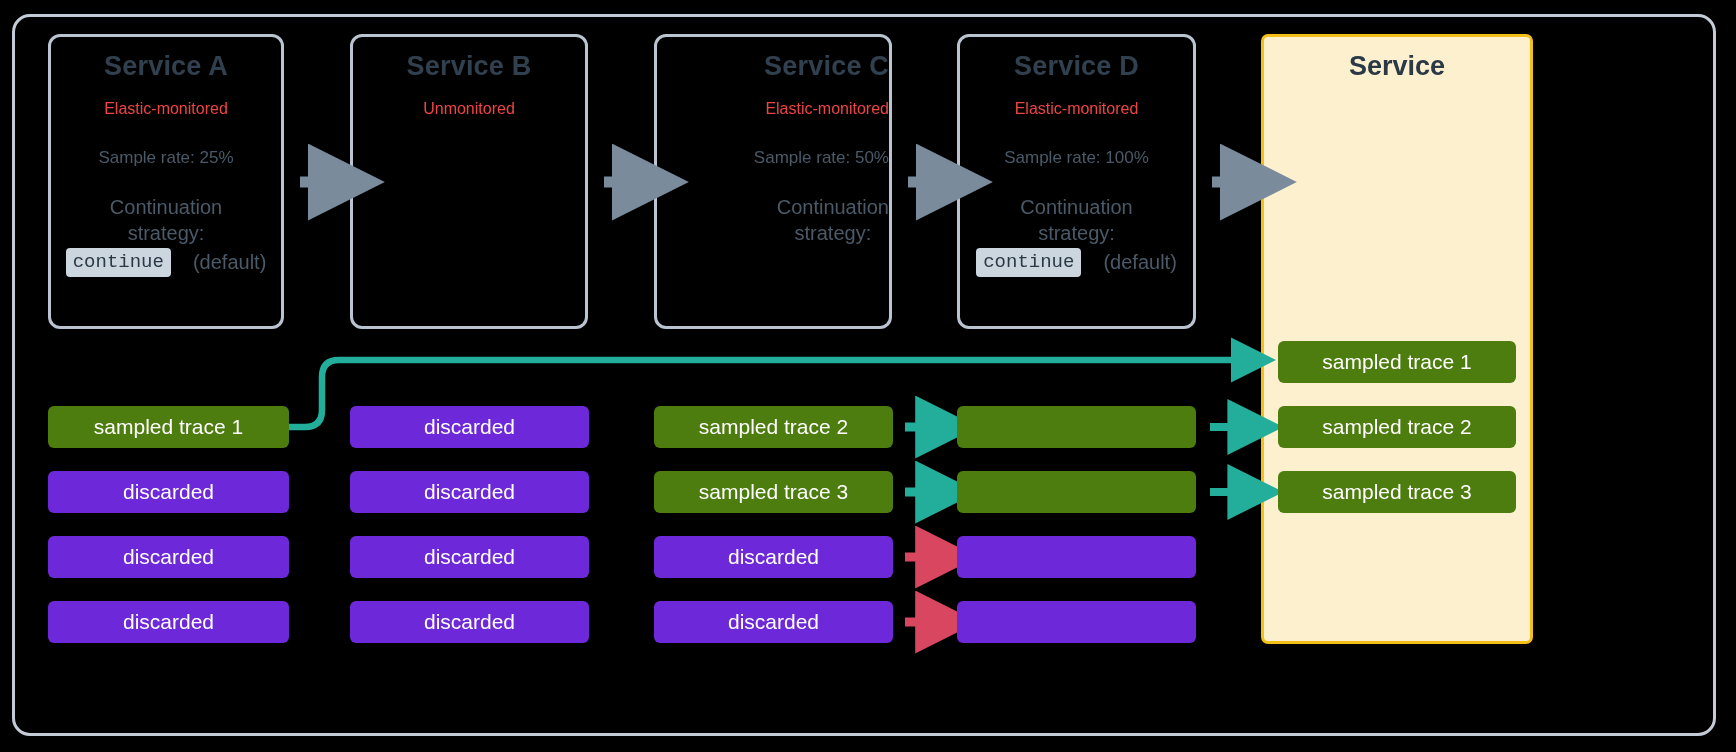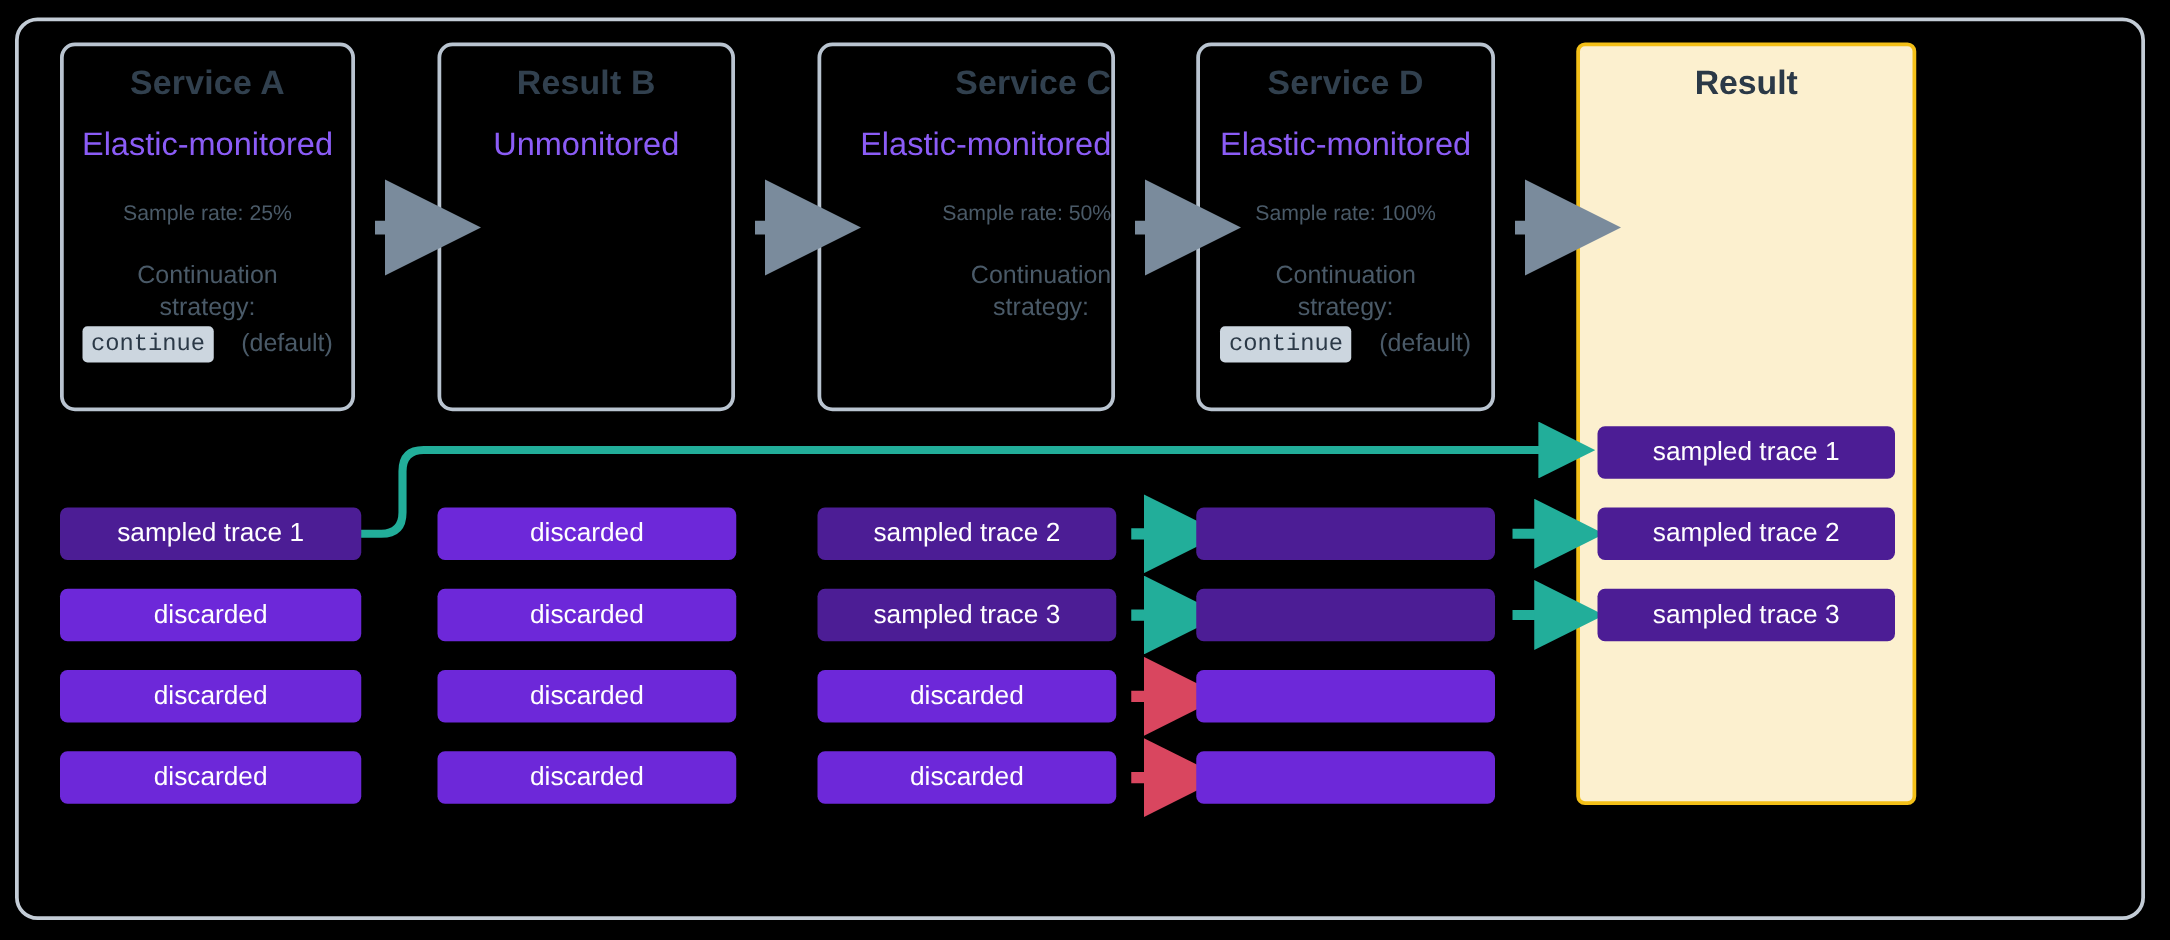--- a/index.html
+++ b/index.html
@@ -10,21 +10,21 @@
 
   
   #outer-frame{position:absolute;left:12px;top:14px;width:1704px;height:722px;
       border:3px solid #c3ccd6;border-radius:18px;box-sizing:border-box;pointer-events:none;}
 
   
   .service-card{position:absolute;top:34px;height:295px;box-sizing:border-box;
       border:3px solid #b9c4d0;border-radius:12px;background:#000;
       display:flex;flex-direction:column;align-items:center;padding-top:14px;}
   .svc-title{font-size:27px;font-weight:bold;color:#31404e;letter-spacing:.2px;}
-  .svc-sub{font-size:26px;color:#8b5cf6;margin-top:18px;}
+  .svc-sub{font-size:16px;color:#ef4444;margin-top:18px;}
   .svc-rate{font-size:17px;color:#4a5a68;margin-top:30px;}
   .svc-strategy{font-size:20px;color:#4a5a68;margin-top:26px;line-height:1.32;text-align:center;}
   .strat-line{display:flex;align-items:center;justify-content:center;gap:22px;margin-top:1px;}
   code.chip{font-family:"Liberation Mono","DejaVu Sans Mono",monospace;font-size:19px;
       background:#ccd6df;color:#2b3947;border-radius:4px;padding:2px 7px;white-space:nowrap;}
   .default-note{font-size:20px;color:#4a5a68;}
 
   #card-a{left:48px;width:236px;}
   #card-b{left:350px;width:238px;}
   #card-c{left:654px;width:238px;align-items:flex-end;}
@@ -33,21 +33,21 @@
   
   #result-panel{position:absolute;left:1261px;top:34px;width:272px;height:610px;
       background:#fcf0cf;border:3px solid #f4c018;border-radius:7px;box-sizing:border-box;}
   #result-title{position:absolute;left:0;right:0;top:14px;text-align:center;
       font-size:27px;font-weight:bold;color:#2b3947;}
 
   
   .pill{position:absolute;height:42px;border-radius:6px;display:flex;
       align-items:center;justify-content:center;color:#fff;font-size:21px;
       box-sizing:border-box;}
-  .pill.sampled{background:#4c1d95;}
+  .pill.sampled{background:#4d7c0f;}
   .pill.discarded{background:#6d28d9;}
 
   
   #overlay{position:absolute;left:0;top:0;width:1736px;height:752px;pointer-events:none;}
 </style>
 </head>
 <body>
 
 <div id="stage">
 
@@ -61,21 +61,21 @@
       <div>Continuation</div>
       <div>strategy:</div>
       <div class="strat-line">
         <code class="chip">continue</code>
         <span class="default-note">(default)</span>
       </div>
     </div>
   </div>
 
   <div class="service-card" id="card-b">
-    <div class="svc-title">Result B</div>
+    <div class="svc-title">Service B</div>
     <div class="svc-sub">Unmonitored</div>
   </div>
 
   <div class="service-card" id="card-c">
     <div class="svc-title">Service C</div>
     <div class="svc-sub">Elastic-monitored</div>
     <div class="svc-rate">Sample rate: 50%</div>
     <div class="svc-strategy">
       <div>Continuation</div>
       <div>strategy:</div>
@@ -90,21 +90,21 @@
       <div>Continuation</div>
       <div>strategy:</div>
       <div class="strat-line">
         <code class="chip">continue</code>
         <span class="default-note">(default)</span>
       </div>
     </div>
   </div>
 
   <div id="result-panel">
-    <div id="result-title">Result</div>
+    <div id="result-title">Service</div>
   </div>
 
   <svg id="overlay" viewBox="0 0 1736 752" xmlns="http://www.w3.org/2000/svg">
     <defs>
       <marker id="mg" markerWidth="7" markerHeight="7" refX="2.2" refY="3.5" orient="auto">
         <path d="M0,0 L7,3.5 L0,7 Z" fill="#7a8b9c"></path>
       </marker>
       <marker id="mt" markerWidth="7" markerHeight="7" refX="2.2" refY="3.5" orient="auto">
         <path d="M0,0 L7,3.5 L0,7 Z" fill="#22ae9a"></path>
       </marker>

